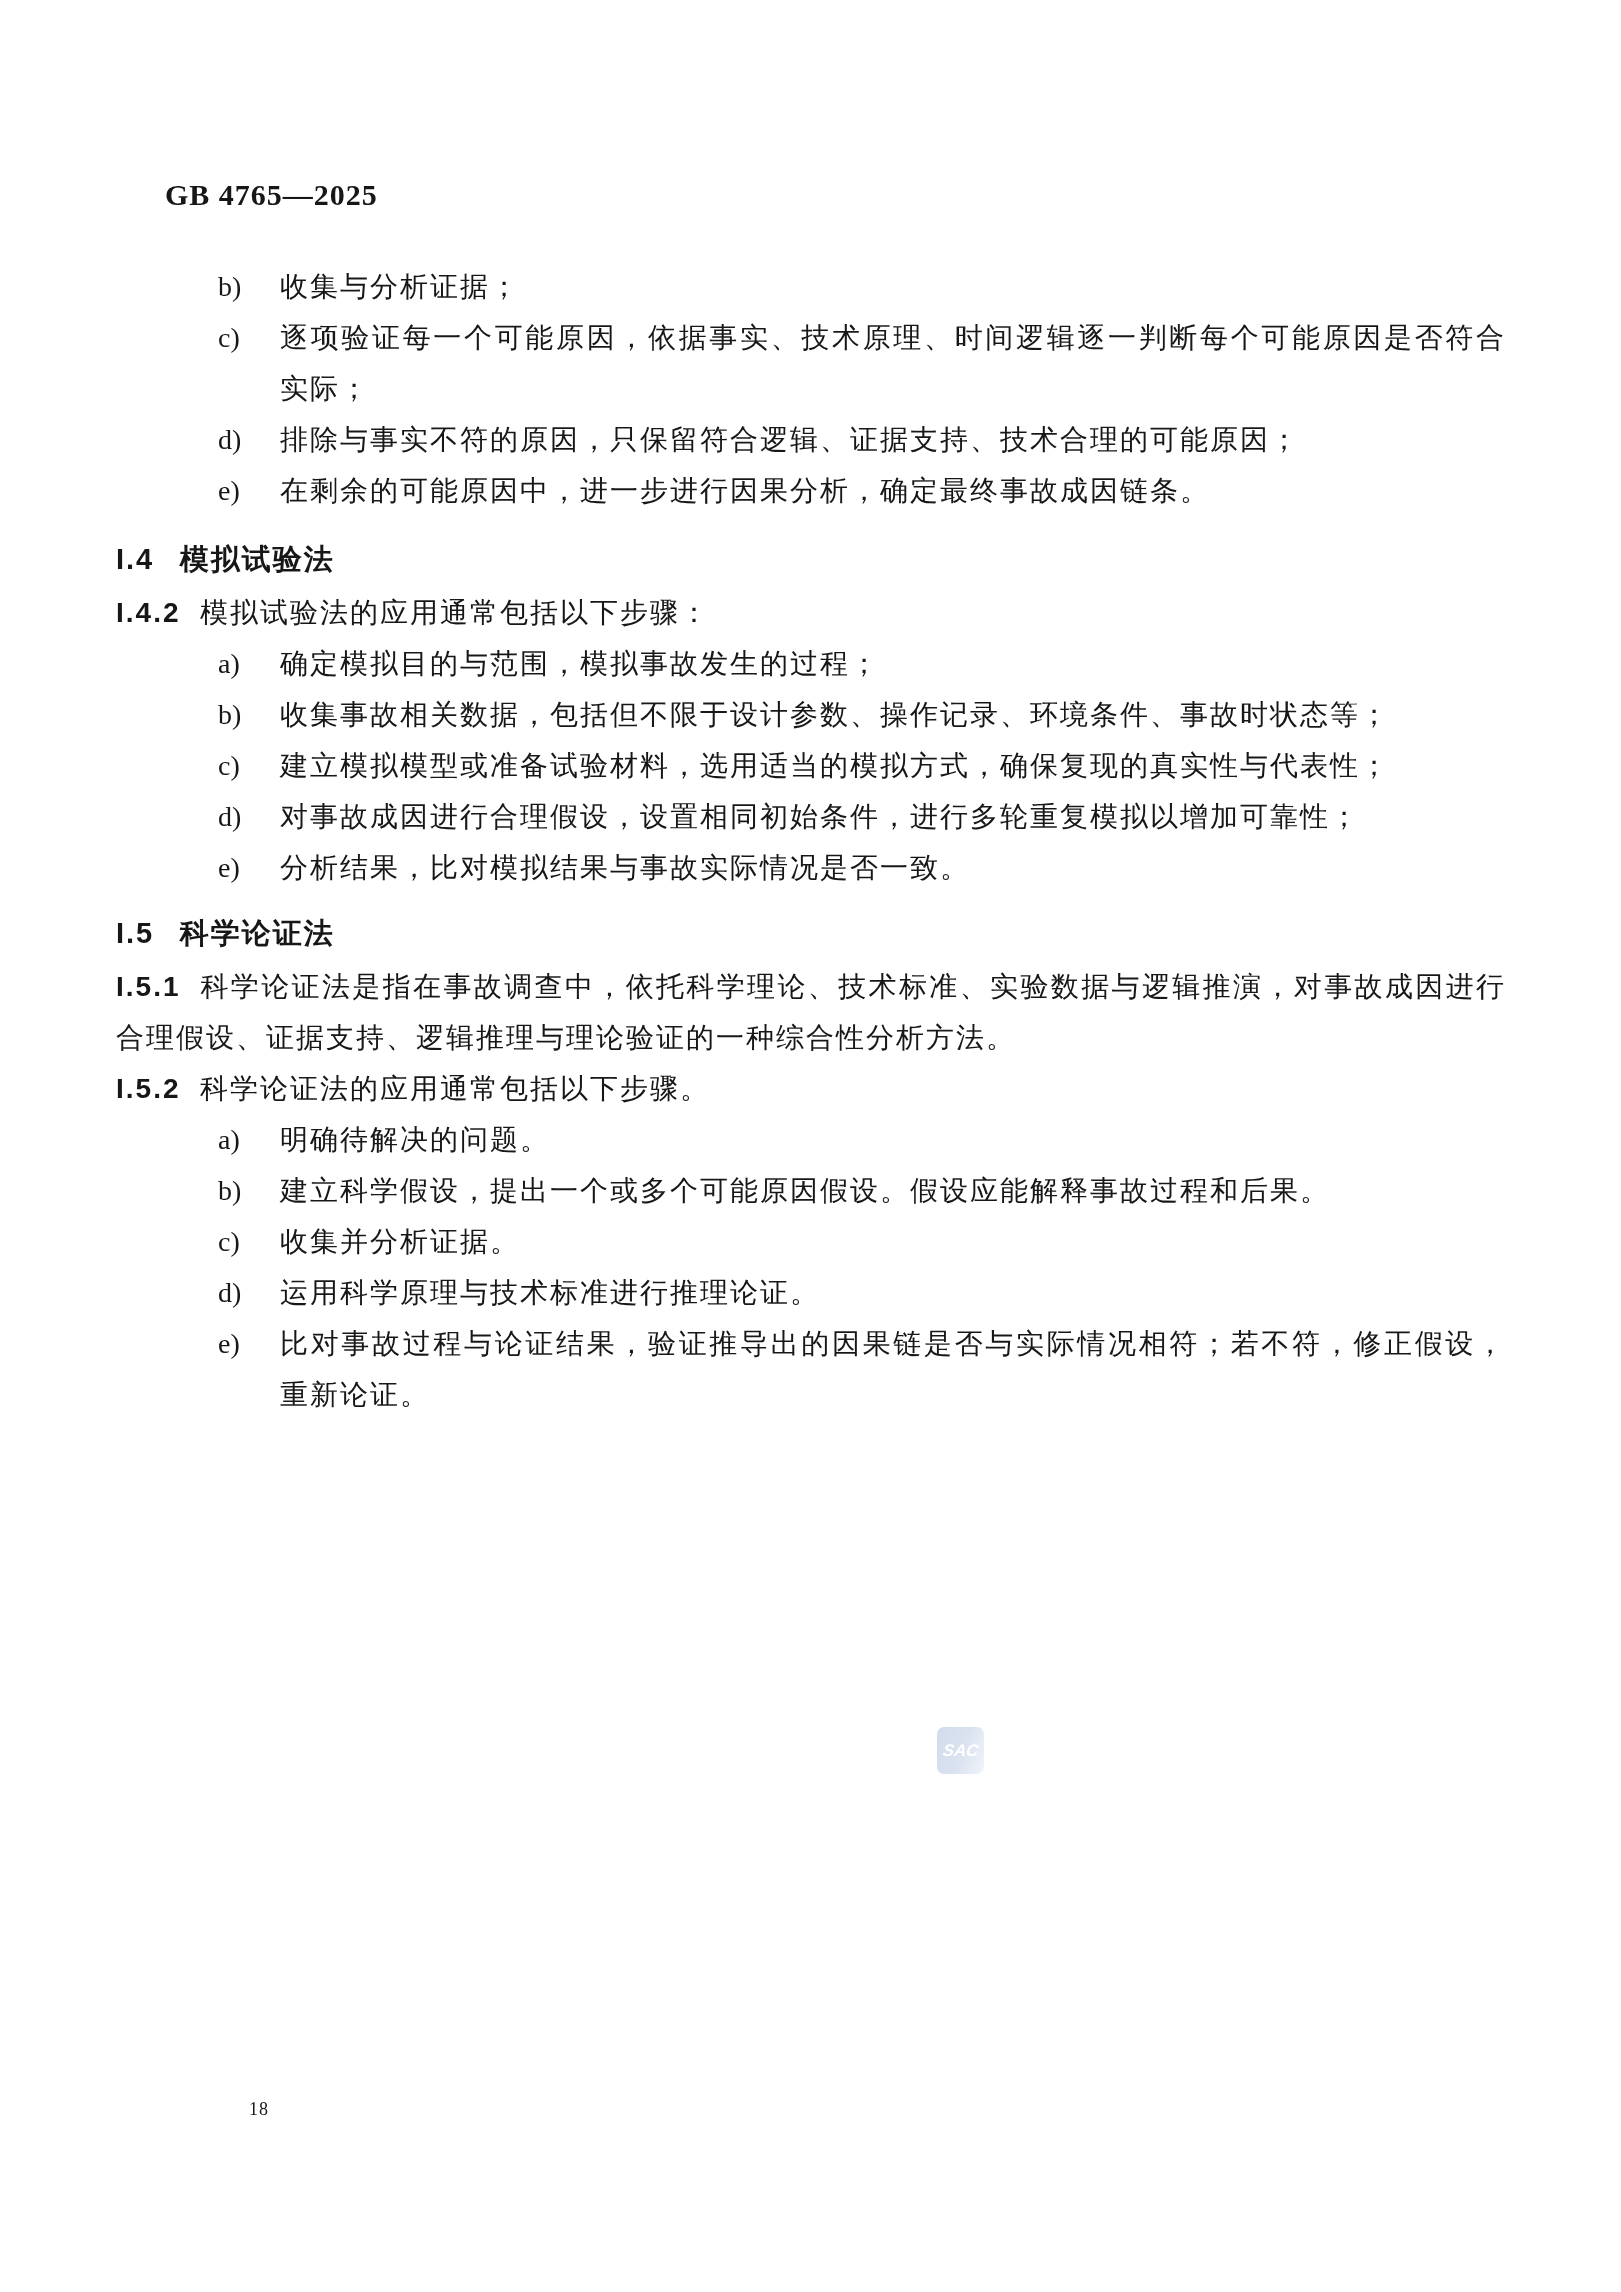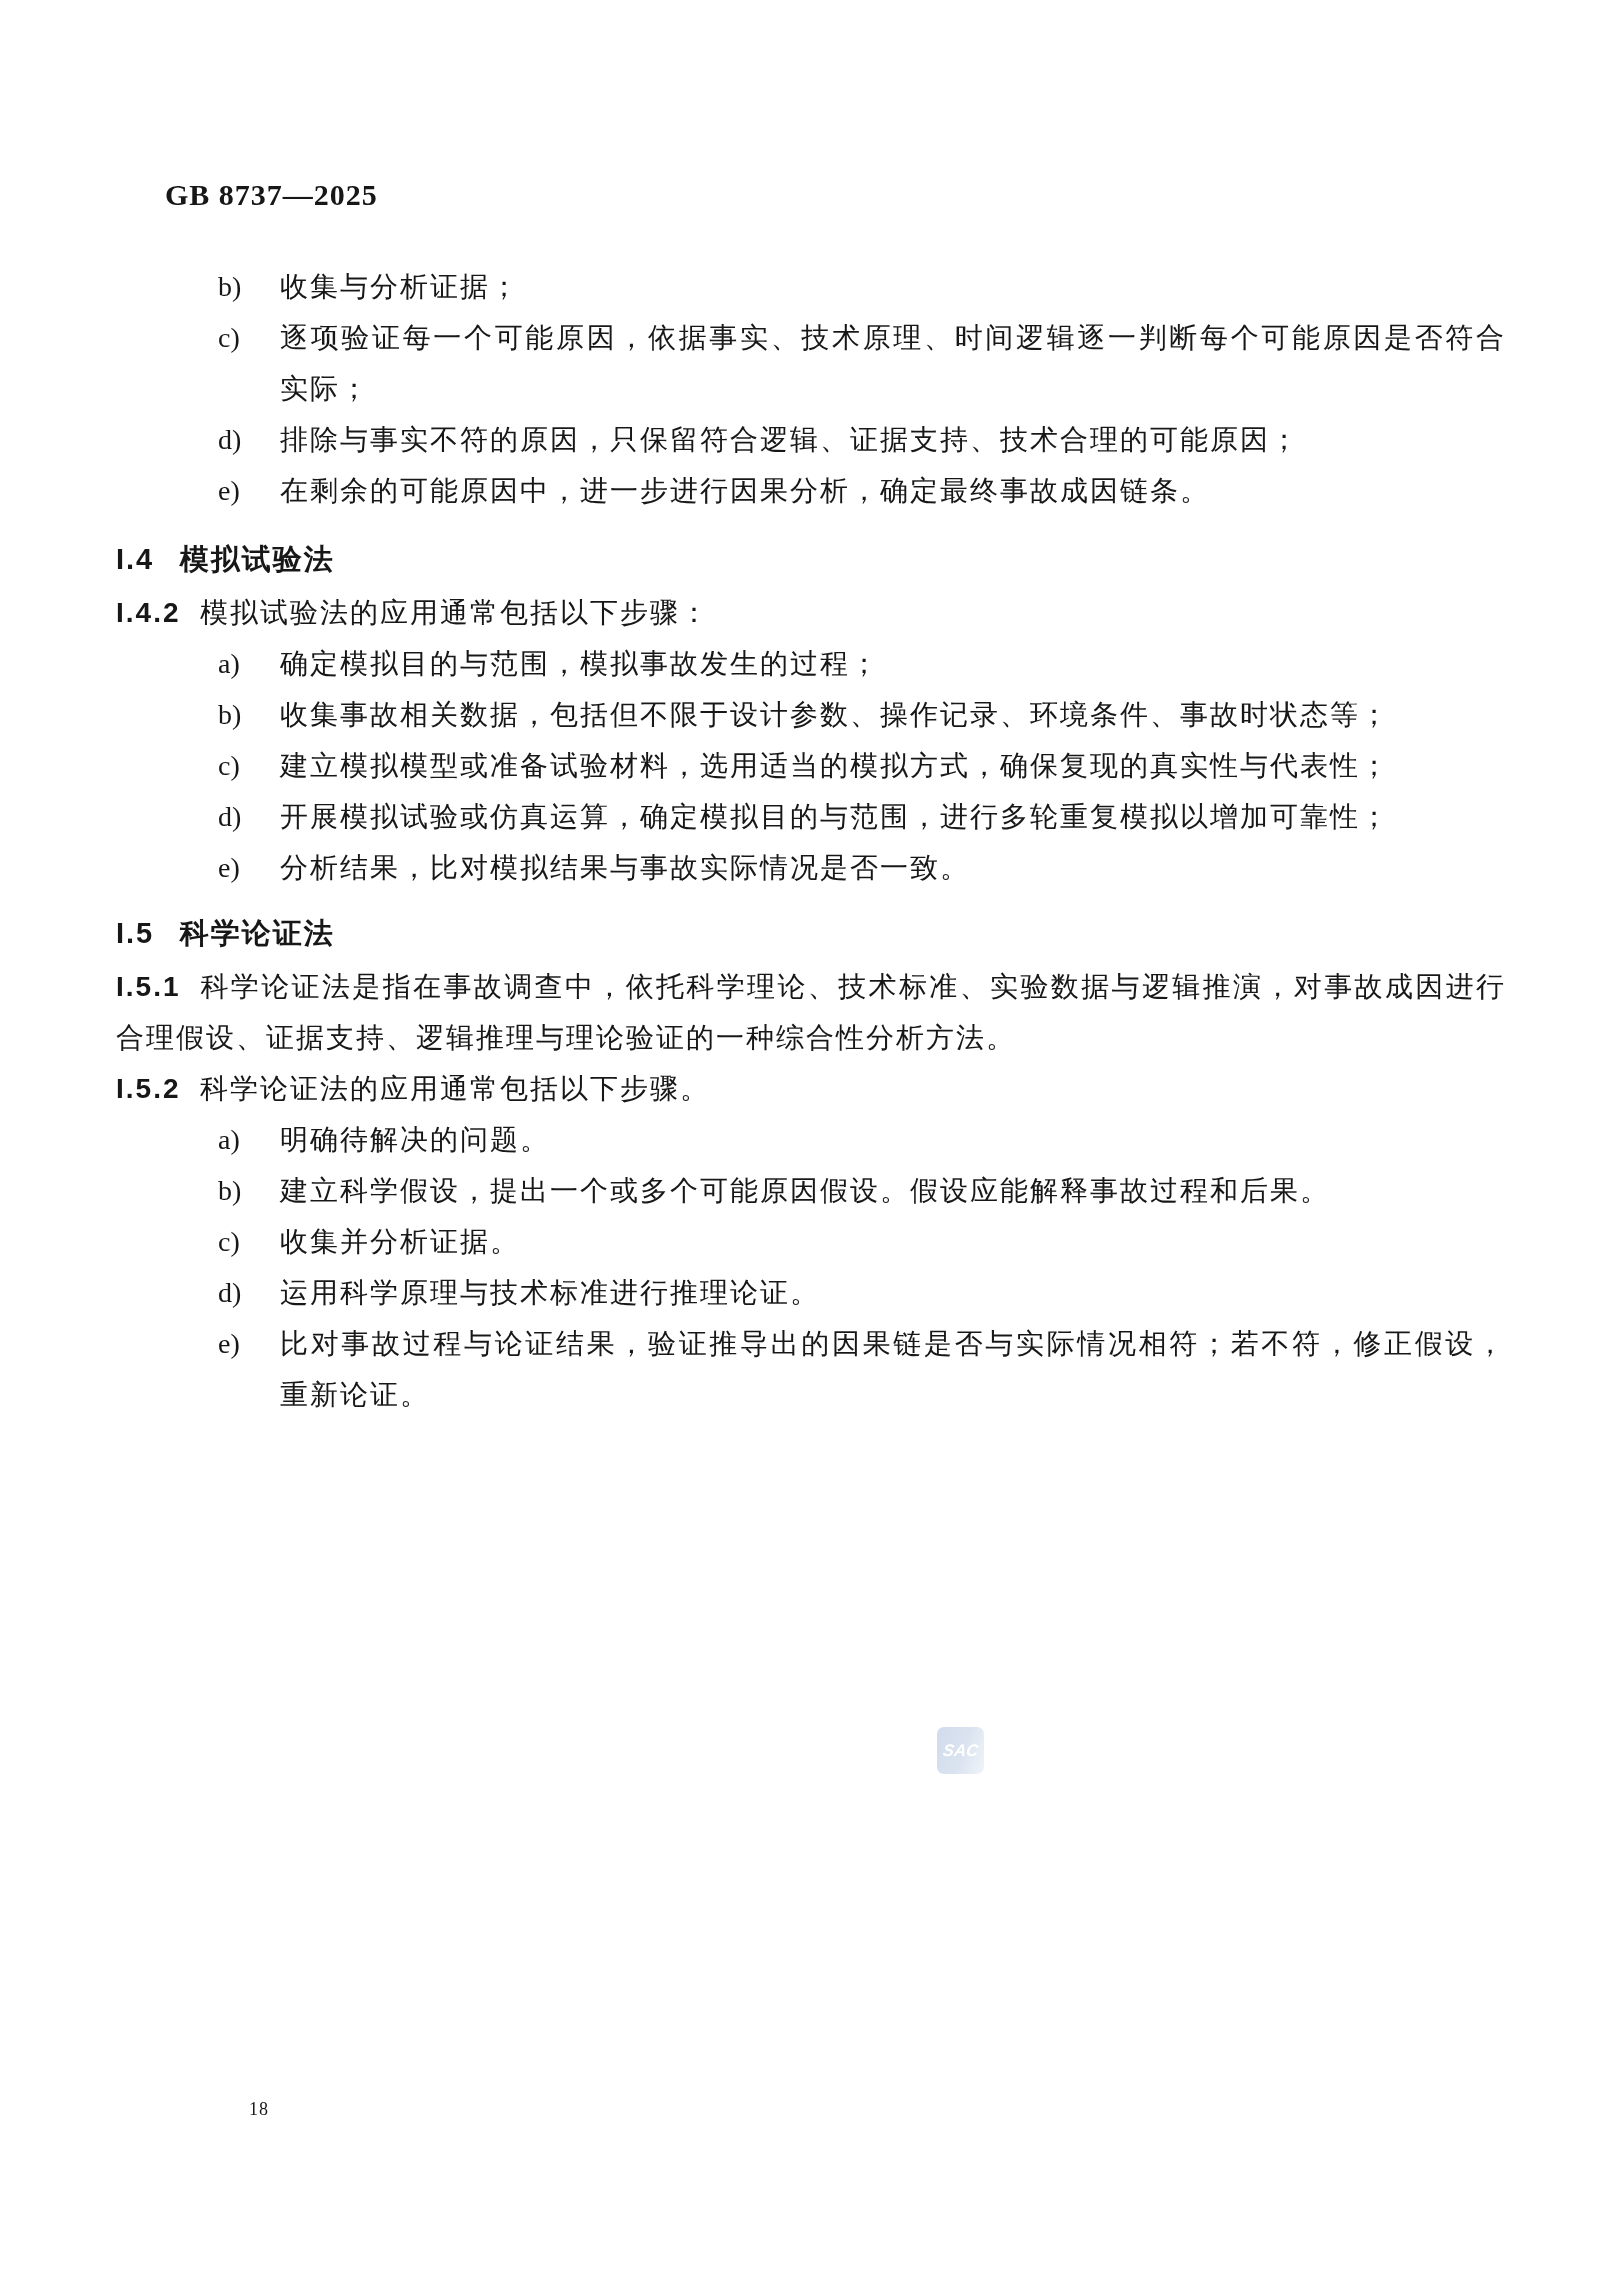--- a/index.html
+++ b/index.html
@@ -86,21 +86,21 @@
     font-size: 18px;
     letter-spacing: 1px;
     margin-left: 44px;
   }
 </style>
 </head>
 <body>
 
 <div class="page">
 
-  <div class="doc-header">GB 8737—2025</div>
+  <div class="doc-header">GB 4765—2025</div>
 
   <div class="content">
 
 
     <div class="li">
       <span class="marker">b)</span>
       <span class="txt">收集与分析证据；</span>
     </div>
     <div class="li">
       <span class="marker">c)</span>
@@ -130,21 +130,21 @@
     <div class="li">
       <span class="marker">b)</span>
       <span class="txt">收集事故相关数据，包括但不限于设计参数、操作记录、环境条件、事故时状态等；</span>
     </div>
     <div class="li">
       <span class="marker">c)</span>
       <span class="txt">建立模拟模型或准备试验材料，选用适当的模拟方式，确保复现的真实性与代表性；</span>
     </div>
     <div class="li">
       <span class="marker">d)</span>
-      <span class="txt">开展模拟试验或仿真运算，确定模拟目的与范围，进行多轮重复模拟以增加可靠性；</span>
+      <span class="txt">对事故成因进行合理假设，设置相同初始条件，进行多轮重复模拟以增加可靠性；</span>
     </div>
     <div class="li">
       <span class="marker">e)</span>
       <span class="txt">分析结果，比对模拟结果与事故实际情况是否一致。</span>
     </div>
 
     <div class="section-heading gap-before-heading2">
       <span class="sec-num">I.5</span><span class="sec-title">科学论证法</span>
     </div>
 

